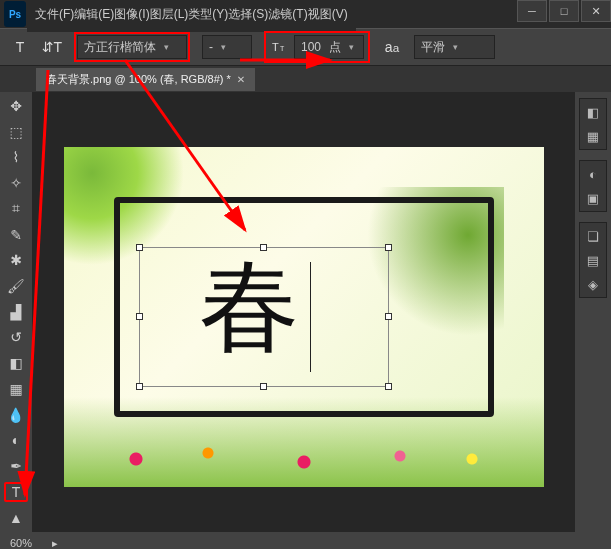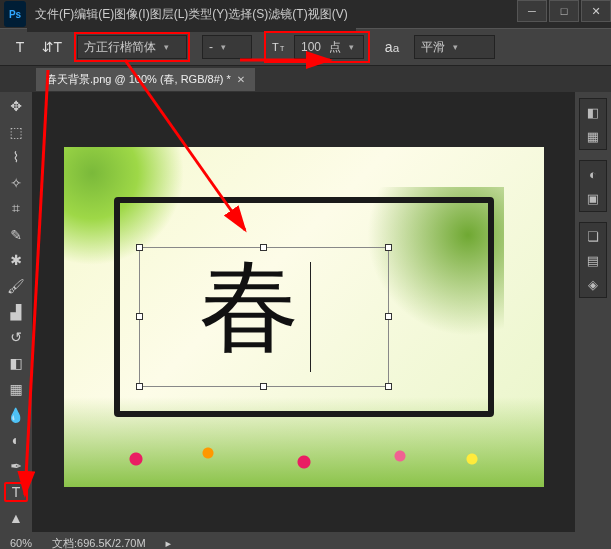--- a/index.html
+++ b/index.html
@@ -159,23 +159,20 @@
       <div class="panel-icon">❏</div>
       <div class="panel-icon">▤</div>
       <div class="panel-icon">◈</div>
     </div>
   </div>
 
 </div>
 
 <div class="statusbar">
   <span>60%</span>
-  <span>
-    <span>文档:</span><span>696.5K/2.70M</span>
-  </span>
   <span>▸</span>
 </div>
 
 <div class="arrow" style="top:60px;left:115px">
 <svg width="220" height="200">
       <defs>
         <marker id="ah1" markerWidth="10" markerHeight="10" refX="8" refY="3" orient="auto">
           <path d="M0,0 L9,3 L0,6 Z" fill="#ff0000"></path>
         </marker>
       </defs>

